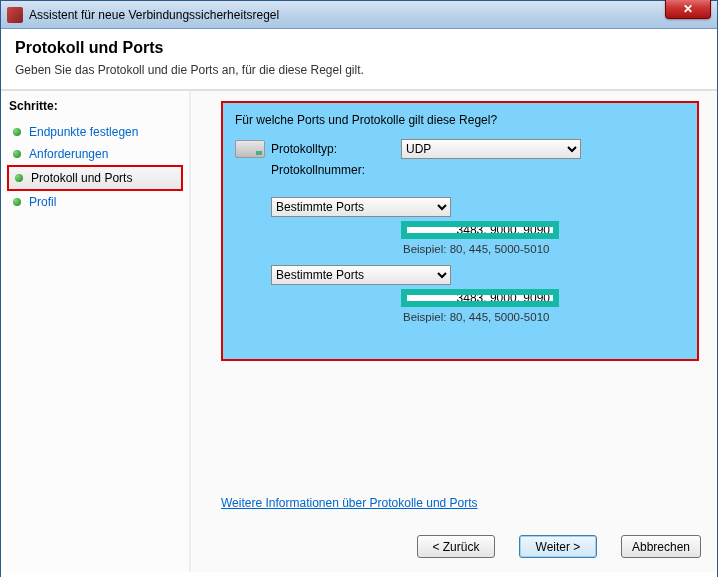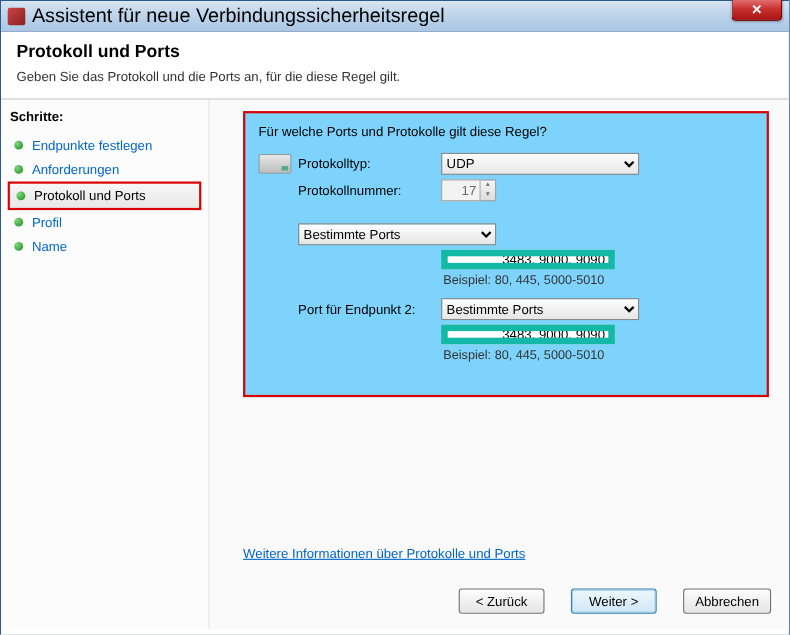--- a/index.html
+++ b/index.html
@@ -30,21 +30,21 @@
   }
   .titlebar .icon {
     width: 16px; height: 16px;
     margin-right: 6px;
     background: linear-gradient(135deg,#c44 0%, #822 100%);
     border-radius: 2px;
     position: relative;
   }
   .titlebar .title {
     color: #000;
-    font-size: 18px;
+    font-size: 12px;
   }
   .close-btn {
     position: absolute;
     right: 6px; top: -2px;
     width: 46px; height: 20px;
     background: linear-gradient(to bottom,#e27777 0%, #c33 45%, #a11 100%);
     border: 1px solid #7a0000;
     border-top: none;
     border-radius: 0 0 4px 4px;
     color: #fff;
@@ -269,52 +269,39 @@
           <span class="label">Anforderungen</span>
         </div>
         <div class="step selected">
           <span class="bullet"></span>
           <span class="label">Protokoll und Ports</span>
         </div>
         <div class="step">
           <span class="bullet"></span>
           <span class="label">Profil</span>
         </div>
-        <div class="step">
-          <span class="bullet"></span>
-          <span class="label">Name</span>
-        </div>
       </div>
 
       <div class="main">
         <div class="redbox">
           <div class="question">Für welche Ports und Protokolle gilt diese Regel?</div>
 
           <div class="row">
             <div class="icon-nic"></div>
             <div class="lbl">Protokolltyp:</div>
             <div class="ctrl">
               <select class="combo">
                 <option>UDP</option>
               </select>
             </div>
           </div>
 
           <div class="row">
             <div class="spacer36"></div>
             <div class="lbl">Protokollnummer:</div>
-            <div class="ctrl">
-              <span class="spin">
-                <input disabled="" value="17" style="">
-                <span class="arrows">
-                  <span>▲</span>
-                  <span>▼</span>
-                </span>
-              </span>
-            </div>
           </div>
 
           <div style="height:16px"></div>
 
           <div class="row">
             <div class="spacer36"></div>
             <div class="ctrl">
               <select class="combo">
                 <option>Bestimmte Ports</option>
               </select>
@@ -324,21 +311,20 @@
             <div class="spacer36"></div>
             <div class="lbl"></div>
             <div class="ctrl">
               <input class="txt" value="3483, 9000, 9090" style="">
             </div>
           </div>
           <div class="example">Beispiel: 80, 445, 5000-5010</div>
 
           <div class="row">
             <div class="spacer36"></div>
-            <div class="lbl">Port für Endpunkt 2:</div>
             <div class="ctrl">
               <select class="combo">
                 <option>Bestimmte Ports</option>
               </select>
             </div>
           </div>
           <div class="row">
             <div class="spacer36"></div>
             <div class="lbl"></div>
             <div class="ctrl">

